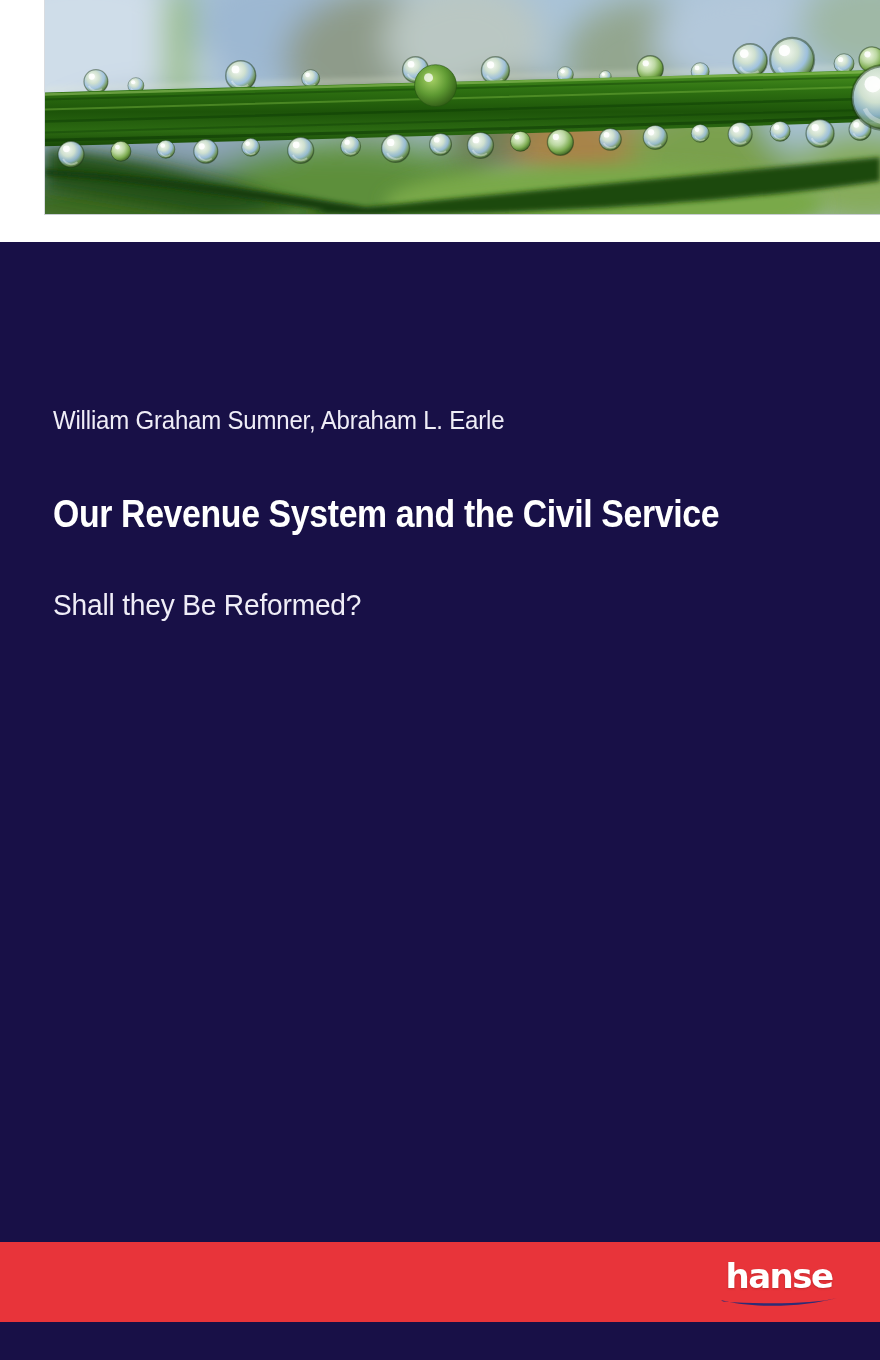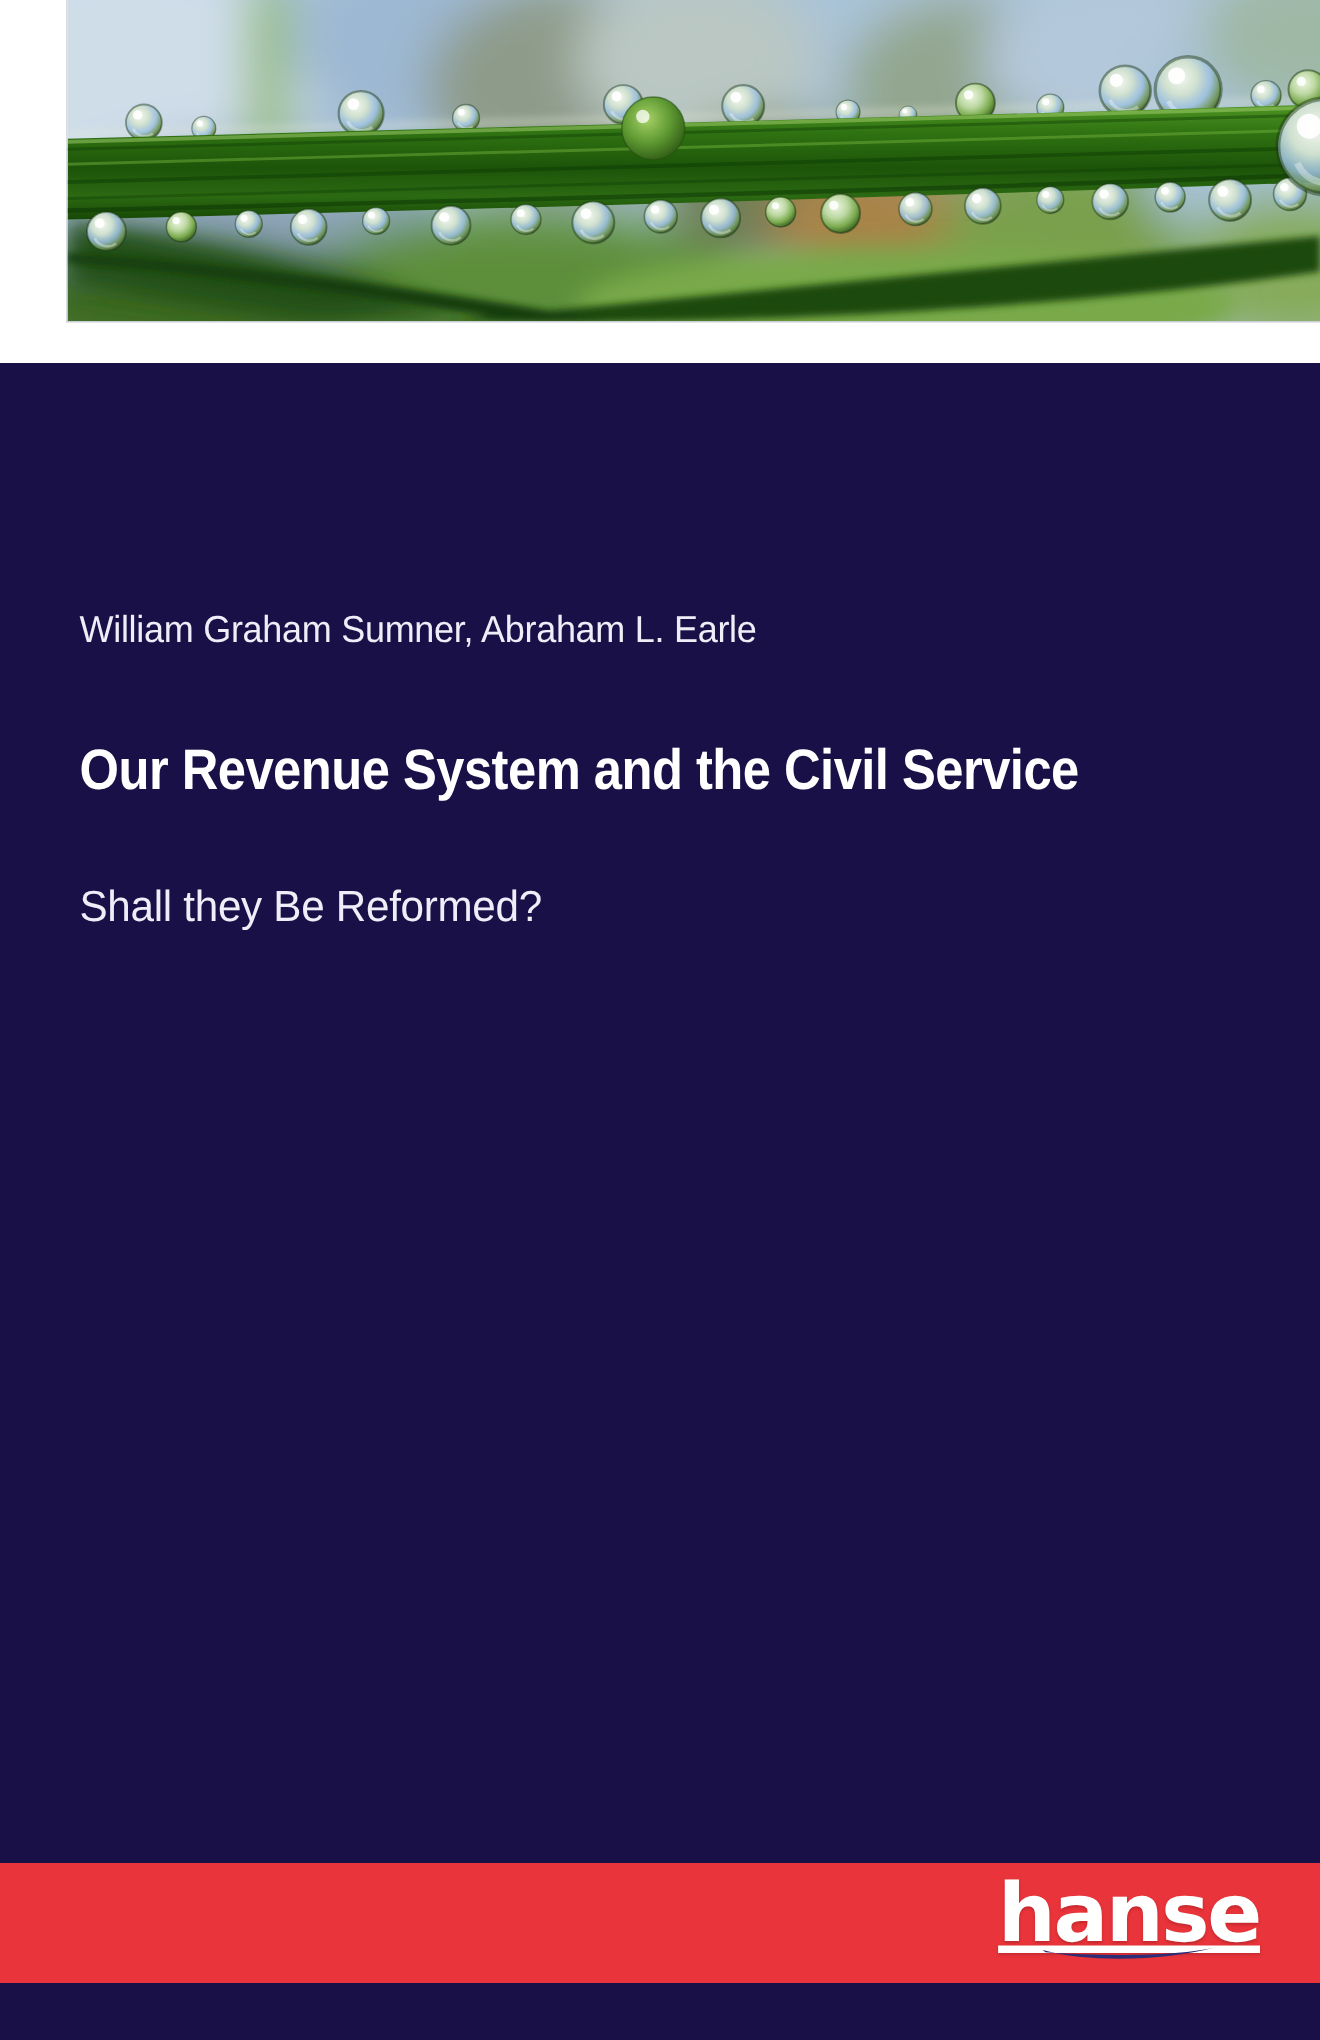--- a/index.html
+++ b/index.html
@@ -46,24 +46,23 @@
   .band{
     position:absolute;left:0;top:1242px;width:880px;height:80px;
     background:var(--band,#e8343a);
   }
   .logo{
     position:absolute;right:40px;top:14px;
     display:flex;flex-direction:column;align-items:center;
   }
   .logo-text{
     font-family:"DejaVu Sans",sans-serif;font-weight:bold;
-    font-size:54px;line-height:40px;letter-spacing:-1.5px;
+    font-size:34px;line-height:40px;letter-spacing:-1.5px;
     color:var(--heading,#ffffff);
     text-shadow:0 1px 2px rgba(120,20,20,.35);
-    text-decoration:underline;
   }
   .logo-swoosh{width:122px;height:14px;margin-top:-1px;}
   .bottom-strip{
     position:absolute;left:0;top:1322px;width:880px;height:38px;
     background:var(--bg,#181047);
   }
 </style>
 </head>
 <body>
 

